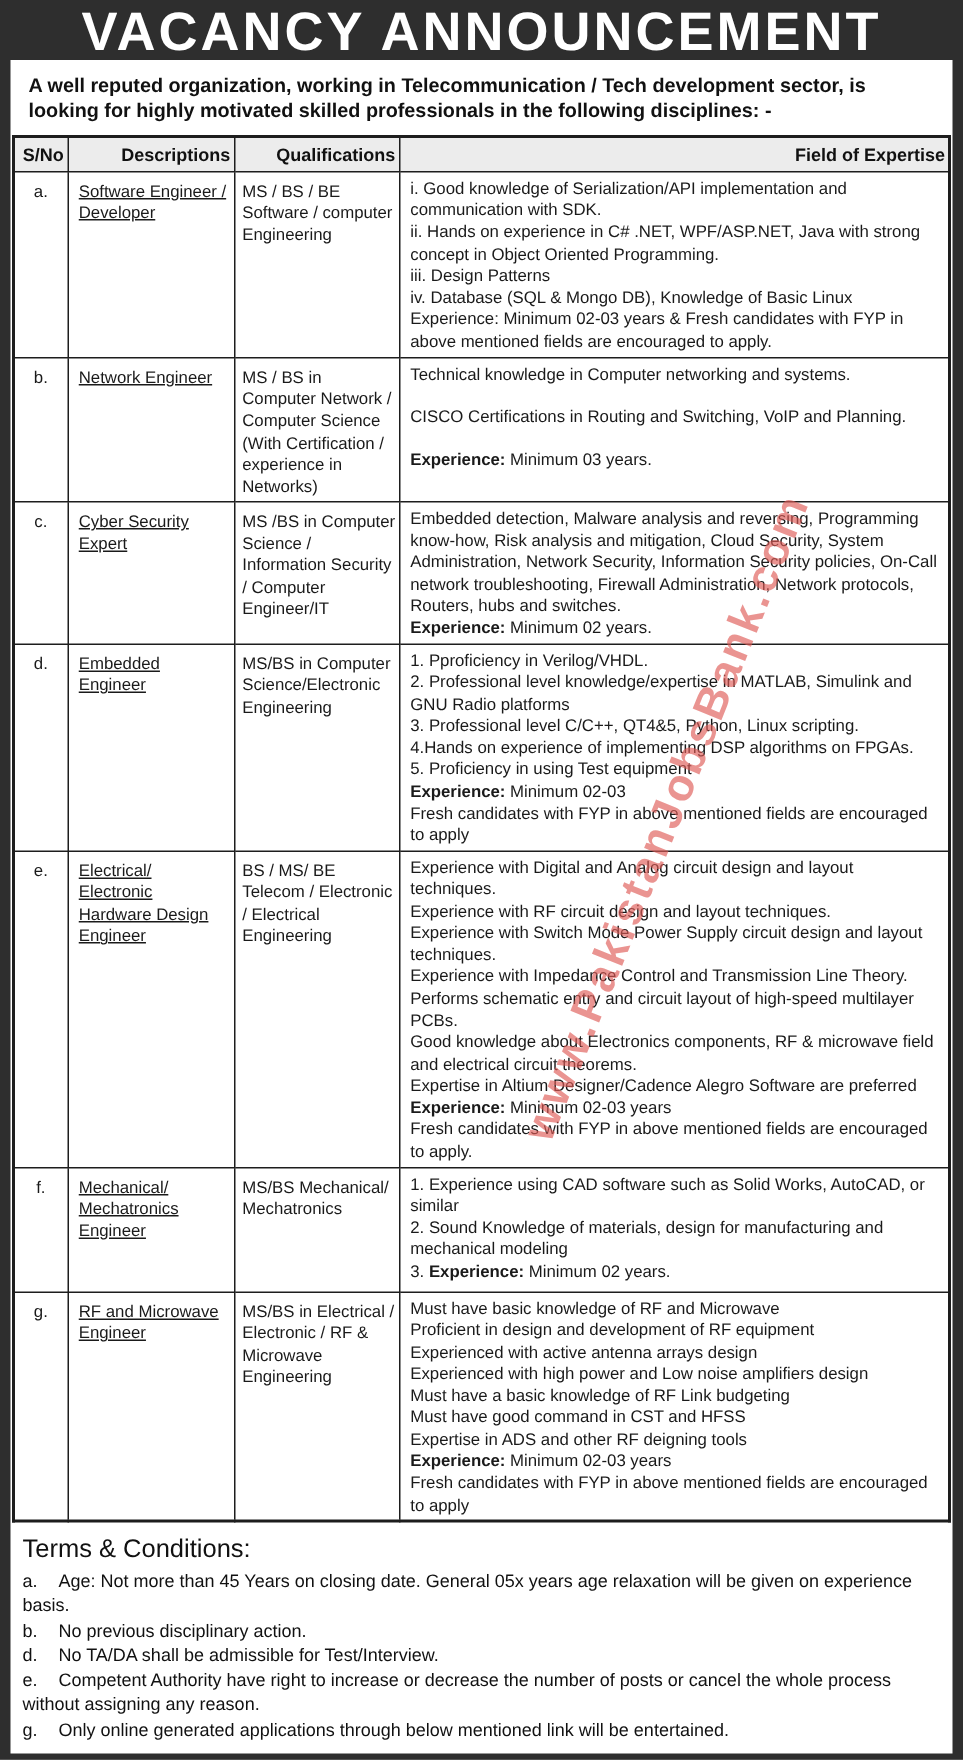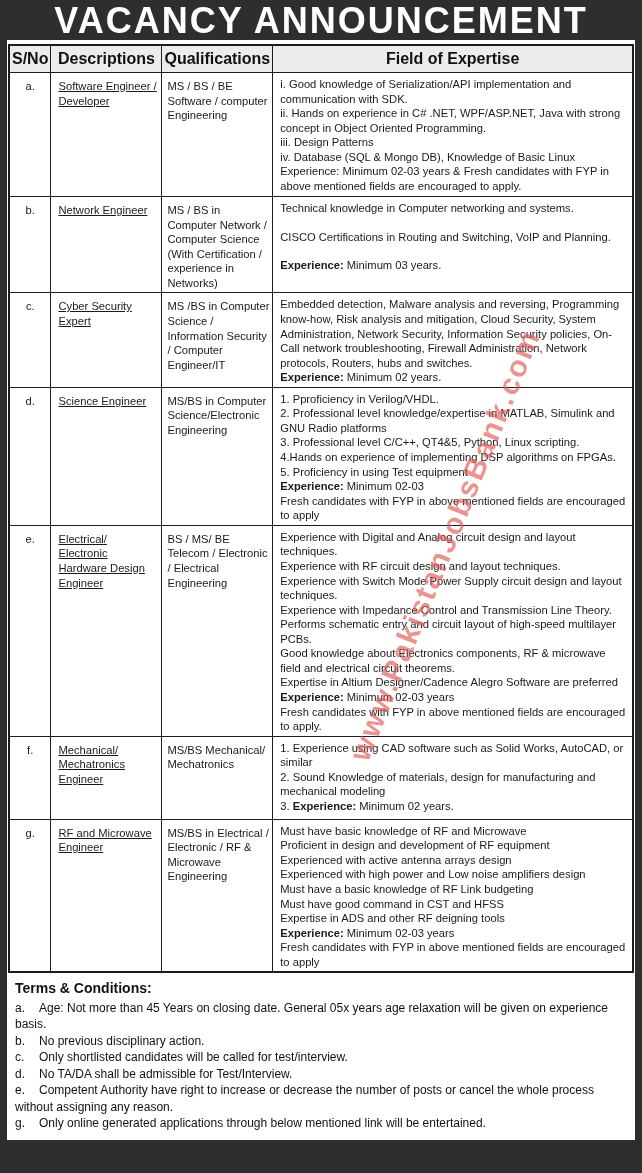--- a/index.html
+++ b/index.html
@@ -16,59 +16,60 @@
   .content { margin:0 7px; background:#fff; padding:2px 0 0; }
 
   .intro {
     padding:6px 10px 5px 12px;
     font-size:13.2px; font-weight:bold; color:#111; line-height:1.32;
   }
 
   table.jobs { width:626px; margin:2px 1px 0 1px; border-collapse:collapse; border:2px solid #1d1d1d; }
   table.jobs th, table.jobs td { border:1.4px solid #1d1d1d; }
   table.jobs th {
-    background:#ececec; font-size:16px; font-weight:bold; color:#111;
-    padding:4px 2px; text-align:center; height:22px;
+    background:#ececec; font-size:12px; font-weight:bold; color:#111;
+    padding:4px 2px; text-align:right; height:22px;
   }
   th.col-sno { width:36px; }
   th.col-desc { width:111px; }
   th.col-qual { width:110px; }
   table.jobs td { vertical-align:top; font-size:11.2px; color:#1a1a1a; line-height:1.3; }
   td.sno { text-align:center; padding-top:6px; }
   td.desc { padding:6px 4px 2px 7px;text-decoration:underline; }
   td.qual { padding:6px 2px 2px 5px; }
   td.exp  { padding:4px 4px 2px 7px; }
   .spacer { height:14px; }
   tbody tr:nth-child(1){ height:124px; }
   tbody tr:nth-child(2){ height:93px; }
   tbody tr:nth-child(3){ height:85px; }
   tbody tr:nth-child(4){ height:122px; }
   tbody tr:nth-child(5){ height:140px; }
   tbody tr:nth-child(6){ height:83px; }
   tbody tr:nth-child(7){ height:143px; }
 
   .terms { padding:6px 10px 8px 8px; font-size:12px; color:#111; line-height:1.38; }
-  .terms-heading { font-weight:bold; font-size:14px; margin-bottom:1px; }
+  .terms-heading { font-weight:normal; font-size:17px; margin-bottom:1px; }
   .term .letter { display:inline-block; min-width:24px; }
 
   .watermark {
     position:absolute; left:445px; top:545px;
     transform:translate(-50%,-50%) rotate(-68deg);
     font-size:30px; font-weight:bold; letter-spacing:2px;
     color:rgba(222,90,86,0.65); white-space:nowrap; pointer-events:none;
   }
 </style>
 </head>
 <body>
 
 <div class="page">
 
   <div class="masthead">VACANCY ANNOUNCEMENT</div>
 
   <div class="content">
+    <div class="intro">A well reputed organization, working in Telecommunication / Tech development sector, is looking for highly motivated skilled professionals in the following disciplines: -</div>
 
     <table class="jobs">
       <thead>
         <tr>
           <th class="col-sno">S/No</th>
           <th class="col-desc">Descriptions</th>
           <th class="col-qual">Qualifications</th>
           <th class="col-exp">Field of Expertise</th>
         </tr>
       </thead>
@@ -101,21 +102,21 @@
             <td class="sno">c.</td>
             <td class="desc">Cyber Security Expert</td>
             <td class="qual">MS /BS in Computer Science / Information Security / Computer Engineer/IT</td>
             <td class="exp">
               <div class="exp-line">Embedded detection, Malware analysis and reversing, Programming know-how, Risk analysis and mitigation, Cloud Security, System Administration, Network Security, Information Security policies, On-Call network troubleshooting, Firewall Administration, Network protocols, Routers, hubs and switches.</div>
               <div class="exp-line"><b>Experience:</b> Minimum 02 years.</div>
             </td>
           </tr>
           <tr>
             <td class="sno">d.</td>
-            <td class="desc">Science Engineer</td>
+            <td class="desc">Embedded Engineer</td>
             <td class="qual">MS/BS in Computer Science/Electronic Engineering</td>
             <td class="exp">
               <div class="exp-line">1. Pproficiency in Verilog/VHDL.</div>
               <div class="exp-line">2. Professional level knowledge/expertise in  MATLAB, Simulink and GNU Radio platforms</div>
               <div class="exp-line">3. Professional level C/C++, QT4&amp;5, Python, Linux scripting.</div>
               <div class="exp-line">4.Hands on experience of implementing DSP algorithms on FPGAs.</div>
               <div class="exp-line">5. Proficiency in using Test equipment</div>
               <div class="exp-line"><b>Experience:</b>  Minimum 02-03</div>
               <div class="exp-line">Fresh candidates with FYP in above mentioned fields are encouraged to apply</div>
             </td>
@@ -163,21 +164,20 @@
             </td>
           </tr>
         </tbody>
     </table>
 
     <div class="terms">
       <div class="terms-heading">Terms &amp; Conditions:</div>
       <div id="terms-list">
           <div class="term"><span class="letter">a.</span>Age: Not more than 45 Years on closing date. General 05x years age relaxation will be given on experience basis.</div>
           <div class="term"><span class="letter">b.</span>No previous disciplinary action.</div>
-          <div class="term"><span class="letter">c.</span>Only shortlisted candidates will be called for test/interview.</div>
           <div class="term"><span class="letter">d.</span>No TA/DA shall be admissible for Test/Interview.</div>
           <div class="term"><span class="letter">e.</span>Competent Authority have right to increase or decrease the number of posts or cancel the whole process without assigning any reason.</div>
           <div class="term"><span class="letter">g.</span>Only online generated applications through below mentioned link will be entertained.</div>
         </div>
     </div>
   </div>
 
   <div class="watermark">www.PakistanJobsBank.com</div>
 </div>
 

